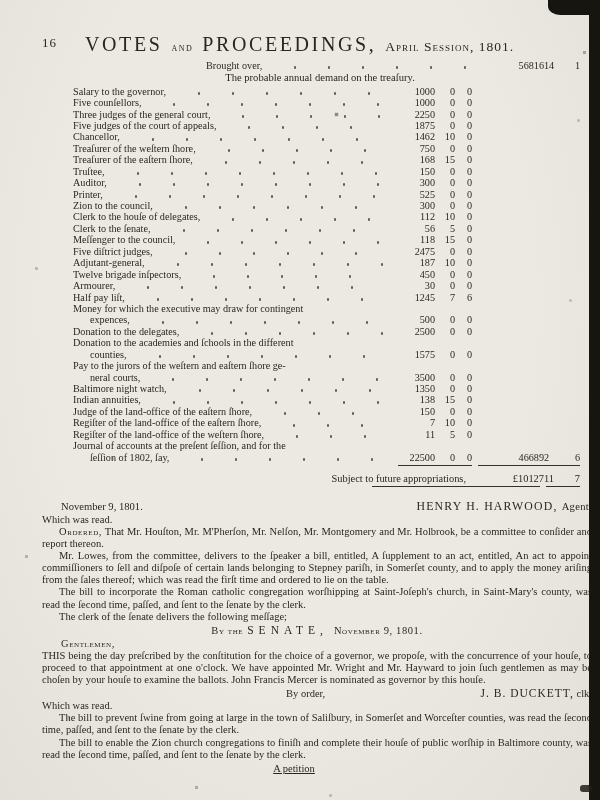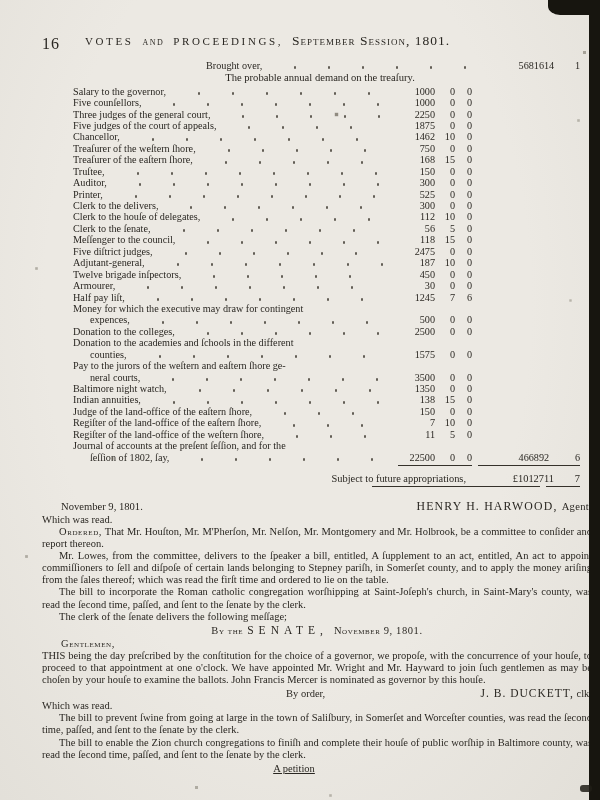--- a/index.html
+++ b/index.html
@@ -15,23 +15,23 @@
   .edge-blob-top{position:absolute;top:0;right:0;width:52px;height:15px;background:#17150f;border-bottom-left-radius:12px 9px;z-index:6;}
   .edge-blob-bottom{position:absolute;right:8px;bottom:8px;width:12px;height:7px;background:#201d16;border-radius:3px;z-index:6;opacity:.85;}
   .noise{position:absolute;top:0;left:0;width:1px;height:1px;background:transparent;z-index:4;
     box-shadow:336px 114px 0 1.2px rgba(70,62,48,.55), 36px 268px 0 .8px rgba(70,62,48,.35),
       112px 458px 0 .8px rgba(70,62,48,.3), 26px 556px 0 .9px rgba(70,62,48,.35),
       578px 120px 0 .8px rgba(70,62,48,.3), 570px 300px 0 .7px rgba(70,62,48,.3),
       196px 787px 0 1px rgba(70,62,48,.35), 330px 795px 0 .8px rgba(70,62,48,.3),
       68px 718px 0 .8px rgba(70,62,48,.3), 584px 52px 0 1px rgba(70,62,48,.4);}
   
   .hdr{position:relative;margin-top:33px;height:20px;white-space:nowrap;}
-  .pagenum{position:absolute;left:42px;top:2px;font-size:16px;letter-spacing:1px;}
+  .pagenum{position:absolute;left:42px;top:2px;font-size:13px;letter-spacing:1px;}
   .title{position:absolute;left:85px;top:0;display:flex;align-items:baseline;gap:9px;}
-  .t-caps{font-size:11px;letter-spacing:2.6px;}
+  .t-caps{font-size:20px;letter-spacing:2.6px;}
   .t-and{font-variant:small-caps;font-size:11.5px;letter-spacing:1.5px;}
   .t-sess{font-variant:small-caps;font-size:13.5px;letter-spacing:1px;}
   
   .table{margin:7px 20px 0 73px;position:relative;}
   .trow{display:flex;align-items:flex-end;height:11.45px;font-size:10.2px;line-height:11.2px;white-space:nowrap;}
   .lbl{flex:0 0 auto;}
   .ind .lbl{padding-left:17px;}
   .bo-lbl{padding-left:133px;}
   .fill{flex:1 1 0;min-width:0;align-self:flex-end;height:5px;margin:0 6px 1px 6px;
     background-image:radial-gradient(circle, rgba(52,47,38,.75) 1px, rgba(52,47,38,0) 1.5px);
@@ -77,21 +77,21 @@
 <body>
 
 <div class="page">
 
   <div class="hdr">
     <span class="pagenum">16</span>
     <span class="title">
       <span class="t-caps">VOTES</span>
       <span class="t-and">and</span>
       <span class="t-caps">PROCEEDINGS,</span>
-      <span class="t-sess">September Session, 1801.</span>
+      <span class="t-sess">April Session, 1801.</span>
     </span>
   </div>
 
   <div class="table">
     <div class="trow">
       <span class="lbl bo-lbl">Brought over,</span>
       <span class="fill"></span>
       <span class="c2p">
           <span class="only">56816</span>
         </span>
@@ -227,21 +227,21 @@
         <span class="cs">0</span>
         <span class="cd">0</span>
         <span class="cg"></span>
         <span class="c2p">
           <span class="only"></span>
         </span>
         <span class="c2s"></span>
         <span class="c2d"></span>
       </div>
     <div class="trow">
-        <span class="lbl">Clerk to the delivers,</span>
+        <span class="lbl">Zion to the council,</span>
         <span class="fill"></span>
         <span class="cp">300</span>
         <span class="cs">0</span>
         <span class="cd">0</span>
         <span class="cg"></span>
         <span class="c2p">
           <span class="only"></span>
         </span>
         <span class="c2s"></span>
         <span class="c2d"></span>
@@ -370,21 +370,21 @@
         <span class="cs">0</span>
         <span class="cd">0</span>
         <span class="cg"></span>
         <span class="c2p">
           <span class="only"></span>
         </span>
         <span class="c2s"></span>
         <span class="c2d"></span>
       </div>
     <div class="trow">
-        <span class="lbl">Donation to the colleges,</span>
+        <span class="lbl">Donation to the delegates,</span>
         <span class="fill"></span>
         <span class="cp">2500</span>
         <span class="cs">0</span>
         <span class="cd">0</span>
         <span class="cg"></span>
         <span class="c2p">
           <span class="only"></span>
         </span>
         <span class="c2s"></span>
         <span class="c2d"></span>

